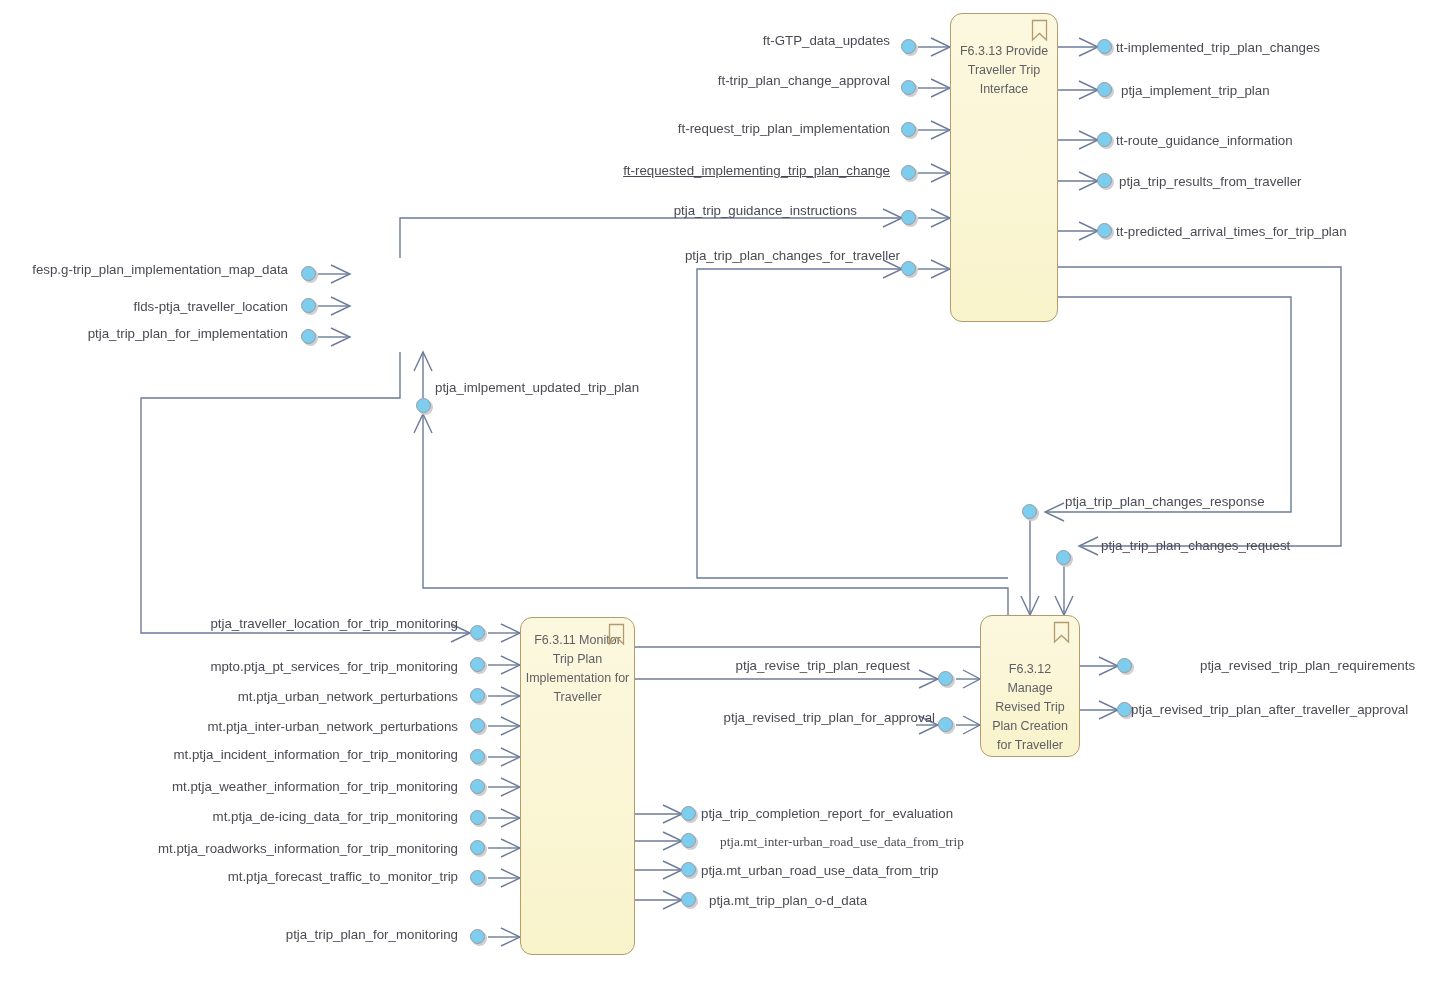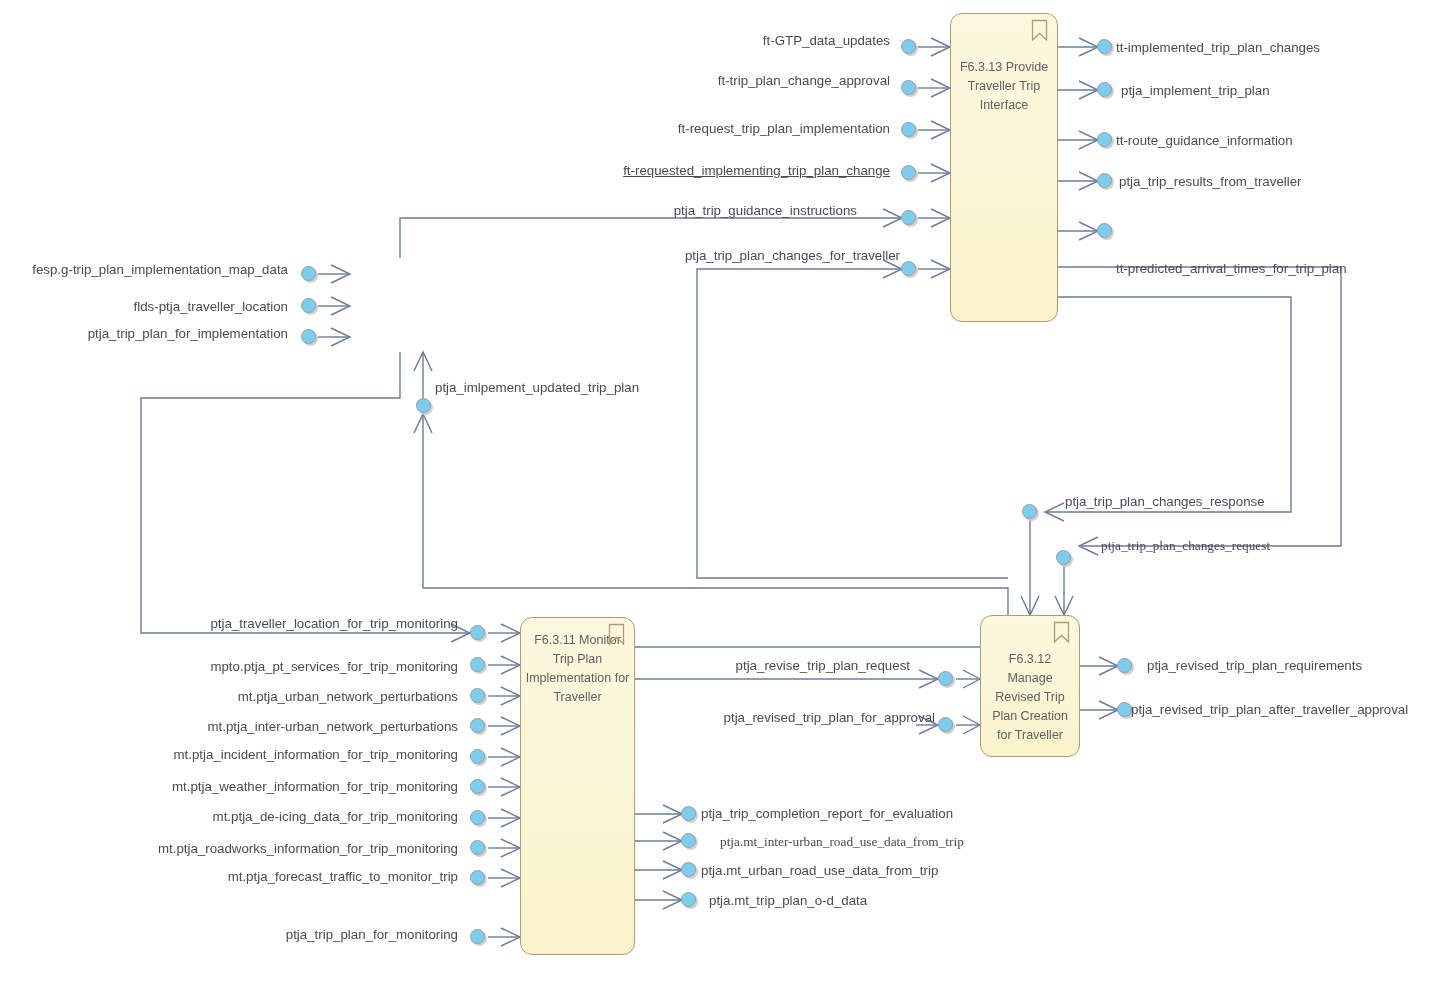--- a/index.html
+++ b/index.html
@@ -161,28 +161,28 @@
   </svg>
 
 
   <div class="fbox" style="left:520px;top:617px;width:115px;height:338px;">
     <svg class="bookmark" viewBox="0 0 17 23">
       <path d="M1.5 1.5 H15.5 V21 L8.5 14.5 L1.5 21 Z" fill="none" stroke="#b39b6e" stroke-width="1.3"></path>
     </svg>
     <span class="ttl">F6.3.11 Monitor Trip Plan Implementation for Traveller</span>
   </div>
 
-  <div class="fbox" style="left:980px;top:615px;width:100px;height:142px;padding-top:34px;">
+  <div class="fbox" style="left:980px;top:615px;width:100px;height:142px;padding-top:44px;">
     <svg class="bookmark" viewBox="0 0 17 23">
       <path d="M1.5 1.5 H15.5 V21 L8.5 14.5 L1.5 21 Z" fill="none" stroke="#b39b6e" stroke-width="1.3"></path>
     </svg>
     <span class="ttl">F6.3.12 Manage Revised Trip Plan Creation for Traveller</span>
   </div>
 
-  <div class="fbox" style="left:950px;top:13px;width:108px;height:309px;padding-top:44px;">
+  <div class="fbox" style="left:950px;top:13px;width:108px;height:309px;padding-top:28px;">
     <svg class="bookmark" viewBox="0 0 17 23">
       <path d="M1.5 1.5 H15.5 V21 L8.5 14.5 L1.5 21 Z" fill="none" stroke="#b39b6e" stroke-width="1.3"></path>
     </svg>
     <span class="ttl">F6.3.13 Provide Traveller Trip Interface</span>
   </div>
 
   <div class="port" style="left:901px;top:39px;">
       <div class="sh"></div>
       <div class="dot"></div>
     </div>
@@ -335,21 +335,21 @@
   <div class="lbl r" style="left:890px;top:73px;">ft-trip_plan_change_approval</div>
   <div class="lbl r" style="left:890px;top:121px;">ft-request_trip_plan_implementation</div>
   <div class="lbl r" style="left:890px;top:163px;text-decoration:underline;">ft-requested_implementing_trip_plan_change</div>
   <div class="lbl r" style="left:857px;top:203px;">ptja_trip_guidance_instructions</div>
   <div class="lbl r" style="left:900px;top:248px;">ptja_trip_plan_changes_for_traveller</div>
 
   <div class="lbl" style="left:1116px;top:40px;">tt-implemented_trip_plan_changes</div>
   <div class="lbl" style="left:1121px;top:83px;">ptja_implement_trip_plan</div>
   <div class="lbl" style="left:1116px;top:133px;">tt-route_guidance_information</div>
   <div class="lbl" style="left:1119px;top:174px;">ptja_trip_results_from_traveller</div>
-  <div class="lbl" style="left:1116px;top:224px;margin-top:37px;">tt-predicted_arrival_times_for_trip_plan</div>
+  <div class="lbl" style="left:1116px;top:224px;">tt-predicted_arrival_times_for_trip_plan</div>
 
   <div class="lbl r" style="left:288px;top:262px;">fesp.g-trip_plan_implementation_map_data</div>
   <div class="lbl r" style="left:288px;top:299px;text-align:right;">flds-ptja_traveller_location</div>
   <div class="lbl r" style="left:288px;top:326px;">ptja_trip_plan_for_implementation</div>
 
   <div class="lbl" style="left:435px;top:380px;">ptja_imlpement_updated_trip_plan</div>
 
   <div class="lbl r" style="left:458px;top:616px;">ptja_traveller_location_for_trip_monitoring</div>
   <div class="lbl r" style="left:458px;top:659px;">mpto.ptja_pt_services_for_trip_monitoring</div>
   <div class="lbl r" style="left:458px;top:689px;">mt.ptja_urban_network_perturbations</div>
@@ -363,18 +363,18 @@
 
   <div class="lbl" style="left:701px;top:806px;">ptja_trip_completion_report_for_evaluation</div>
   <div class="lbl" style="left:720px;top:834px;font-family:Liberation Serif, serif;">ptja.mt_inter-urban_road_use_data_from_trip</div>
   <div class="lbl" style="left:701px;top:863px;">ptja.mt_urban_road_use_data_from_trip</div>
   <div class="lbl" style="left:709px;top:893px;">ptja.mt_trip_plan_o-d_data</div>
 
   <div class="lbl r" style="left:910px;top:658px;">ptja_revise_trip_plan_request</div>
   <div class="lbl r" style="left:935px;top:710px;">ptja_revised_trip_plan_for_approval</div>
 
   <div class="lbl" style="left:1065px;top:494px;">ptja_trip_plan_changes_response</div>
-  <div class="lbl" style="left:1101px;top:538px;font-family:Liberation Serif, serif;">ptja_trip_plan_changes_request</div>
-
-  <div class="lbl" style="left:1147px;top:658px;">ptja_revised_trip_plan_requirements</div>
+  <div class="lbl" style="left:1101px;top:538px;">ptja_trip_plan_changes_request</div>
+
+  <div class="lbl" style="left:1200px;top:658px;">ptja_revised_trip_plan_requirements</div>
   <div class="lbl" style="left:1131px;top:702px;">ptja_revised_trip_plan_after_traveller_approval</div>
 
 </div>
 
 </body></html>

